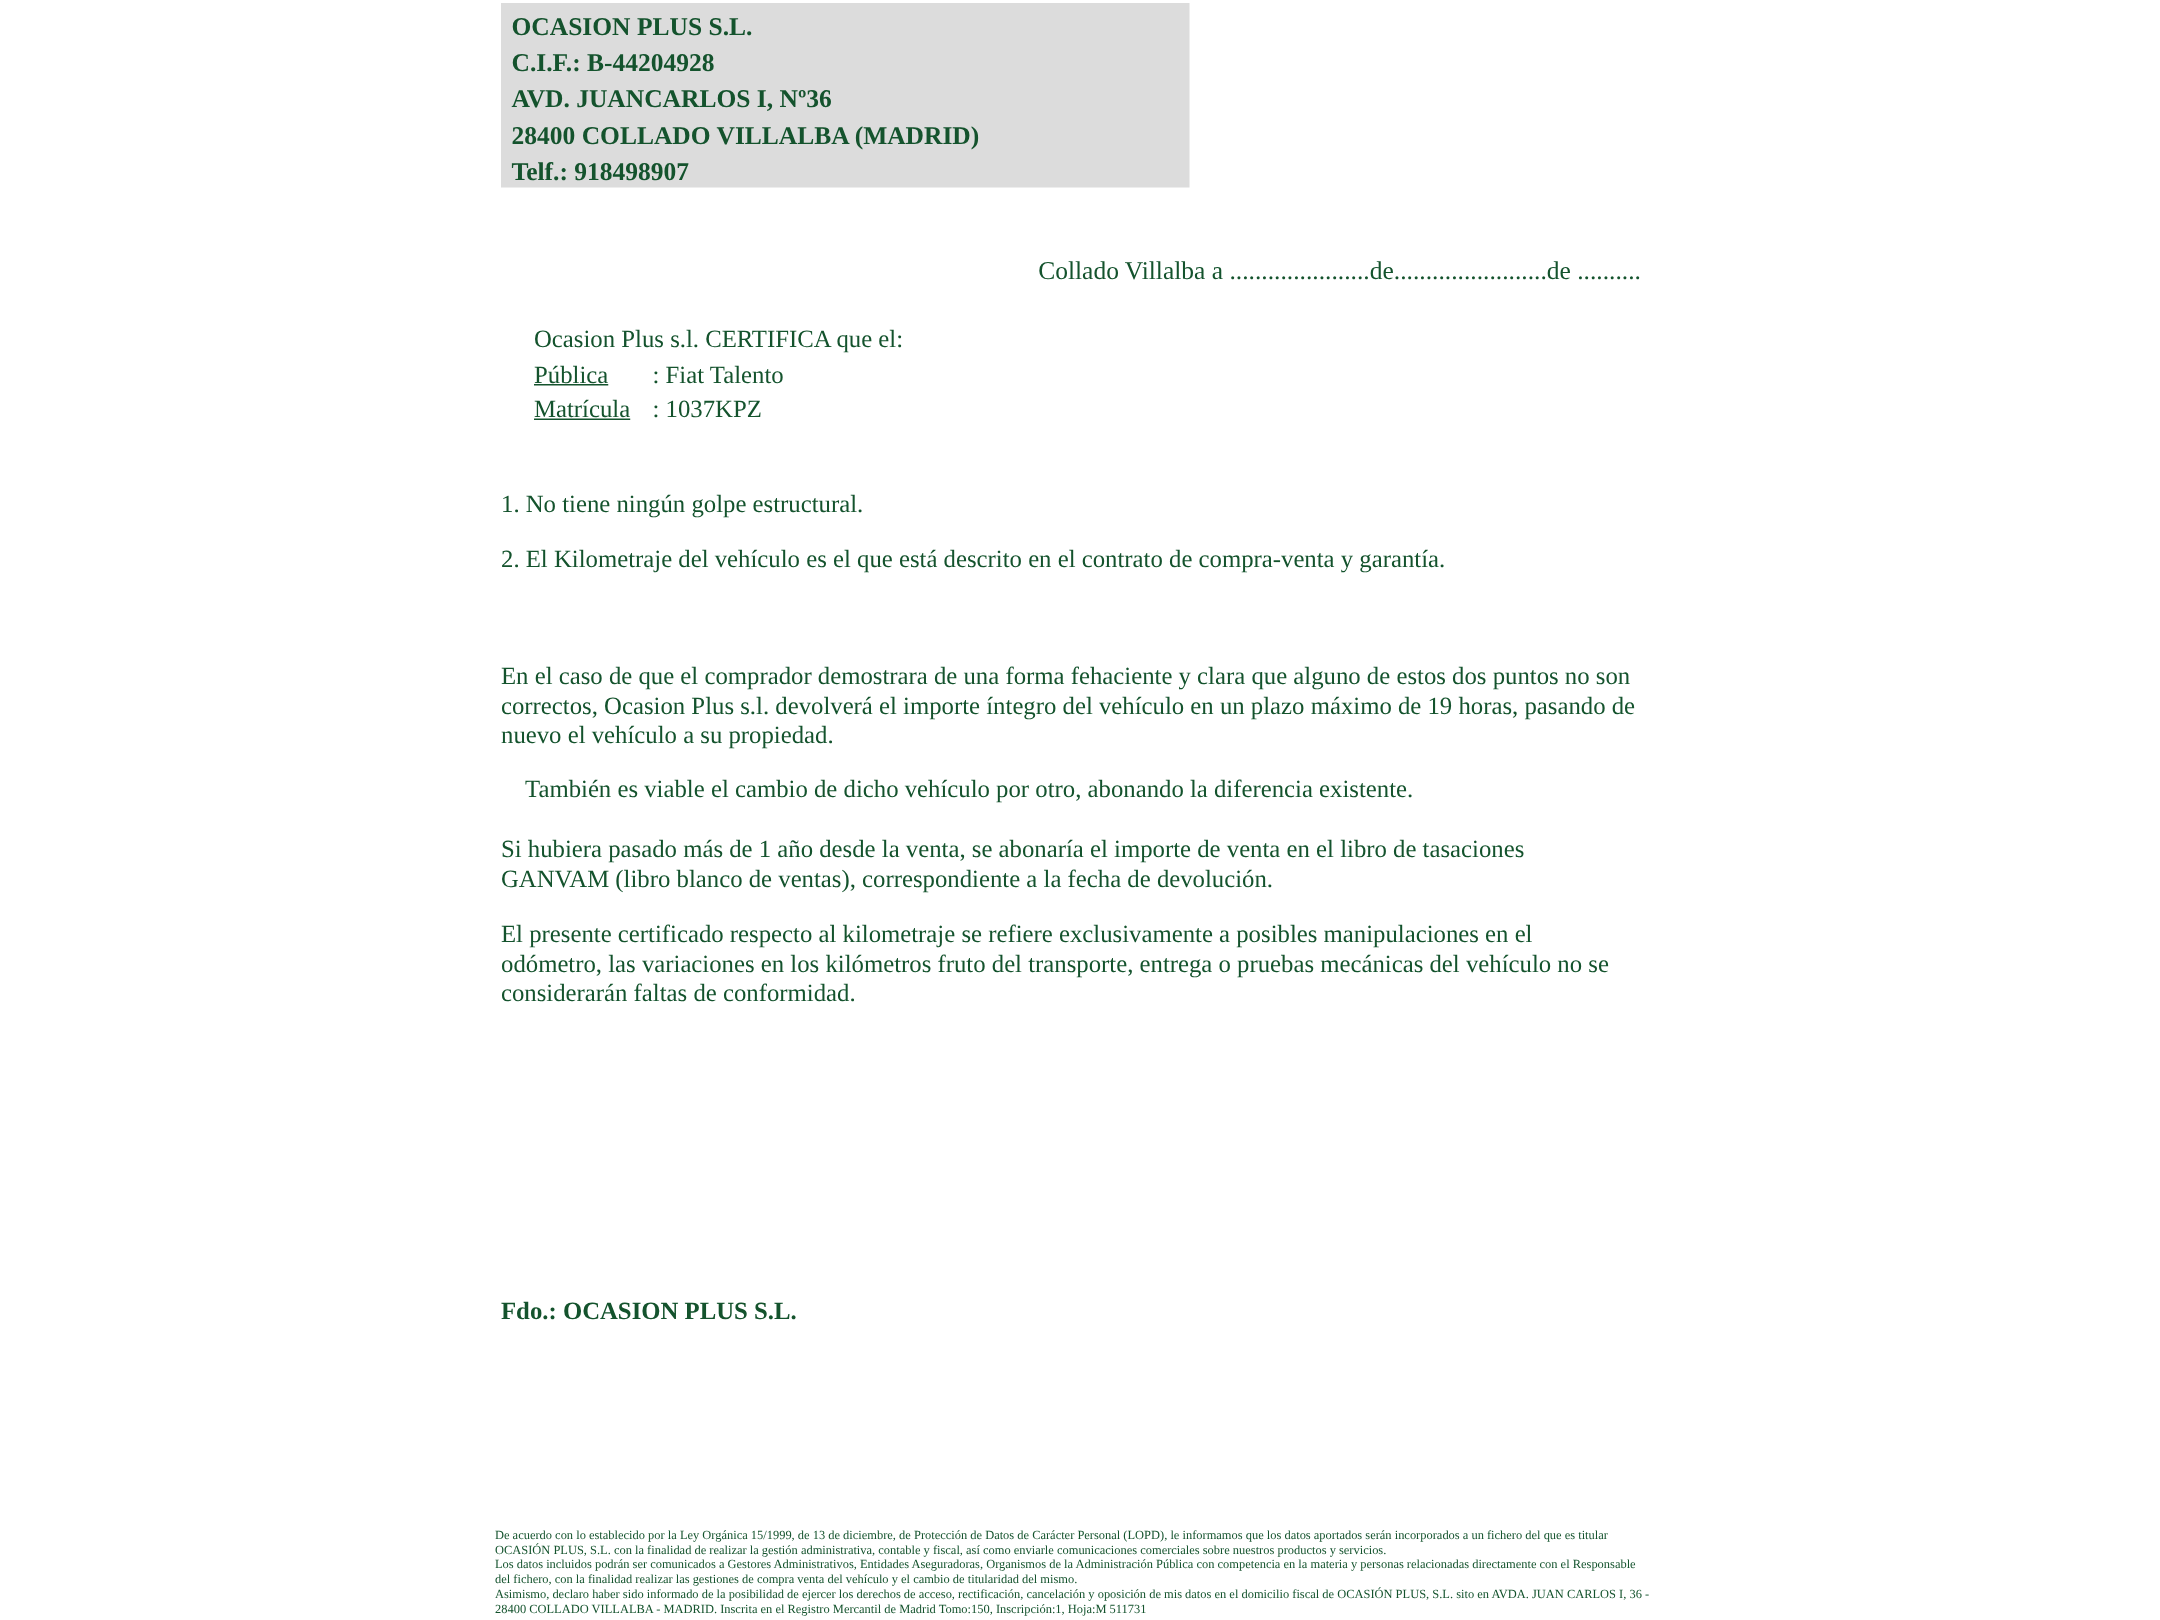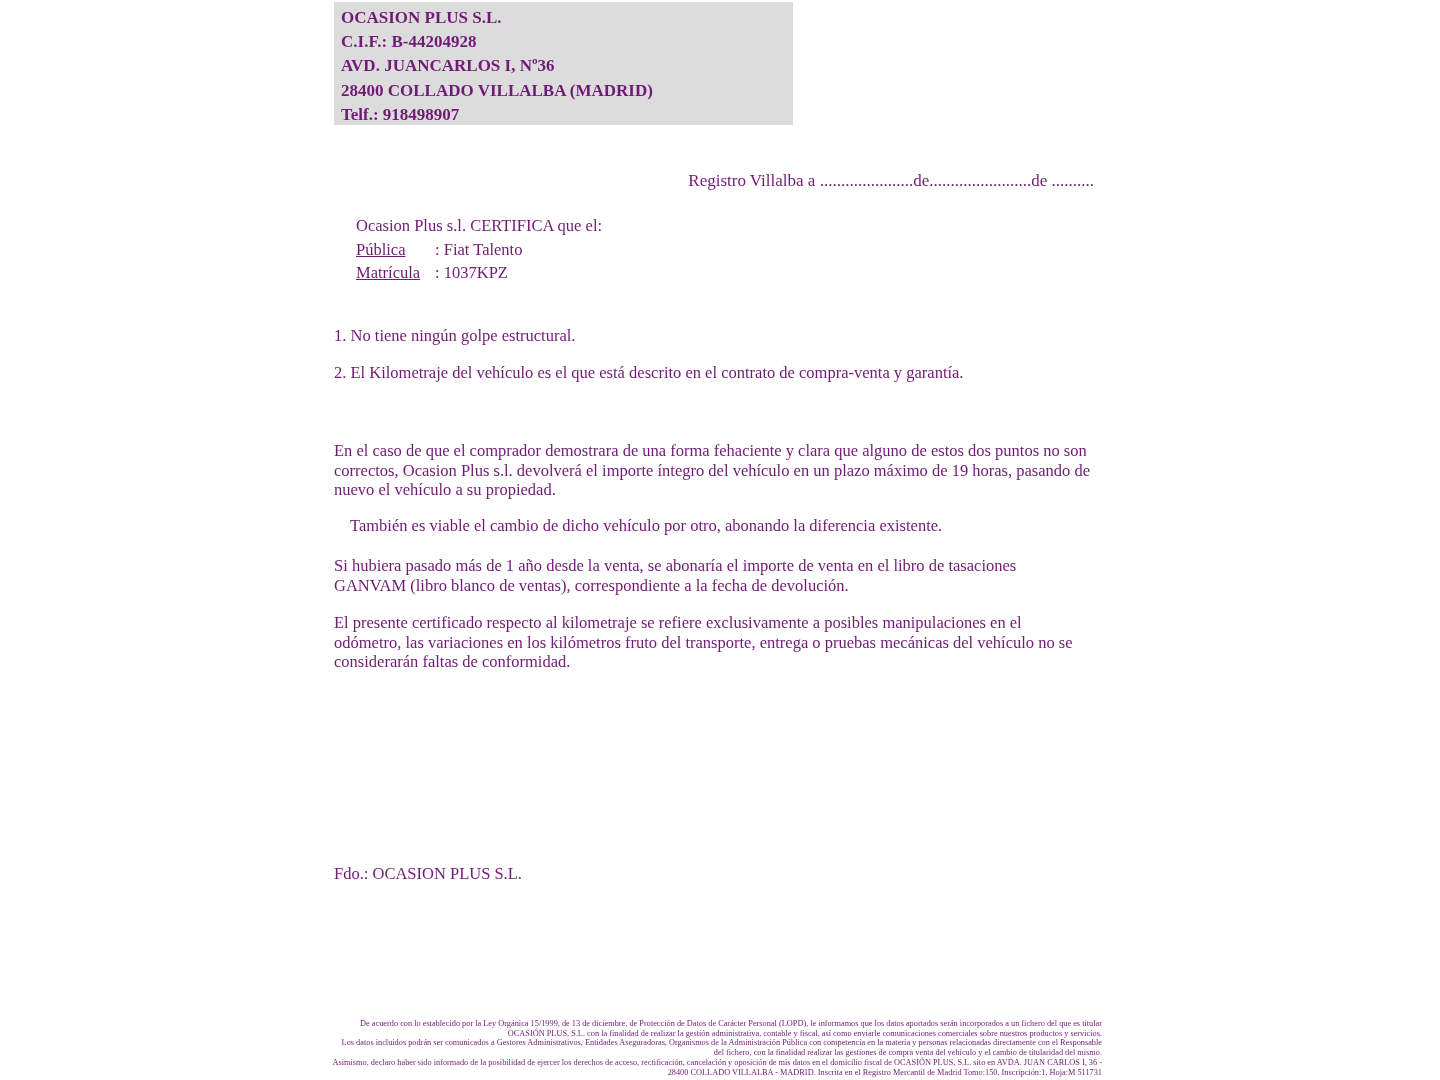--- a/index.html
+++ b/index.html
@@ -6,21 +6,21 @@
     margin: 0;
     padding: 0;
     background: #ffffff;
   }
   .page {
     position: relative;
     width: 1440px;
     height: 1080px;
     background: #ffffff;
     font-family: "Liberation Serif", "DejaVu Serif", serif;
-    color: #701a75;
+    color: #14532d;
     overflow: hidden;
   }
   .header-box {
     position: absolute;
     left: 334px;
     top: 2px;
     width: 459px;
     height: 123px;
     background: #dcdcdc;
     box-sizing: border-box;
@@ -67,48 +67,48 @@
   .para2 { top: 516px; margin-left: 16px; }
   .para3 { top: 556px; }
   .para4 { top: 613px; }
   .signature {
     position: absolute;
     left: 334px;
     top: 863px;
     font-size: 16.5px;
     line-height: 21px;
     white-space: nowrap;
+    font-weight: bold;
   }
   .legal {
     position: absolute;
     left: 330px;
     top: 1019px;
     width: 772px;
     font-size: 8.3px;
     line-height: 9.7px;
-    text-align: right;
   }
   .legal p {
     margin: 0;
   }
 </style>
 </head>
 <body>
 
 <div class="page">
 
   <div class="header-box">
     <div>OCASION PLUS S.L.</div>
     <div>C.I.F.: B-44204928</div>
     <div>AVD. JUANCARLOS I, Nº36</div>
     <div>28400 COLLADO VILLALBA (MADRID)</div>
     <div>Telf.: 918498907</div>
   </div>
 
-  <div class="date-line">Registro Villalba a ......................de........................de ..........</div>
+  <div class="date-line">Collado Villalba a ......................de........................de ..........</div>
 
   <div class="certify">
     <div>Ocasion Plus s.l. CERTIFICA que el:</div>
     <div>
       <span class="lab"><u>Pública</u></span><span>: Fiat Talento</span>
     </div>
     <div>
       <span class="lab"><u>Matrícula</u></span><span>: 1037KPZ</span>
     </div>
   </div>

